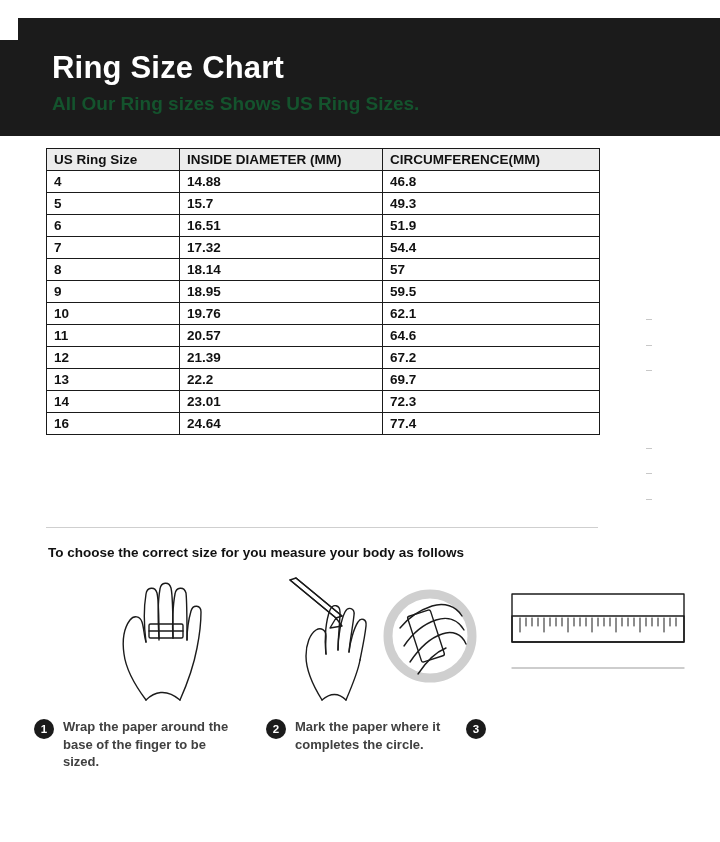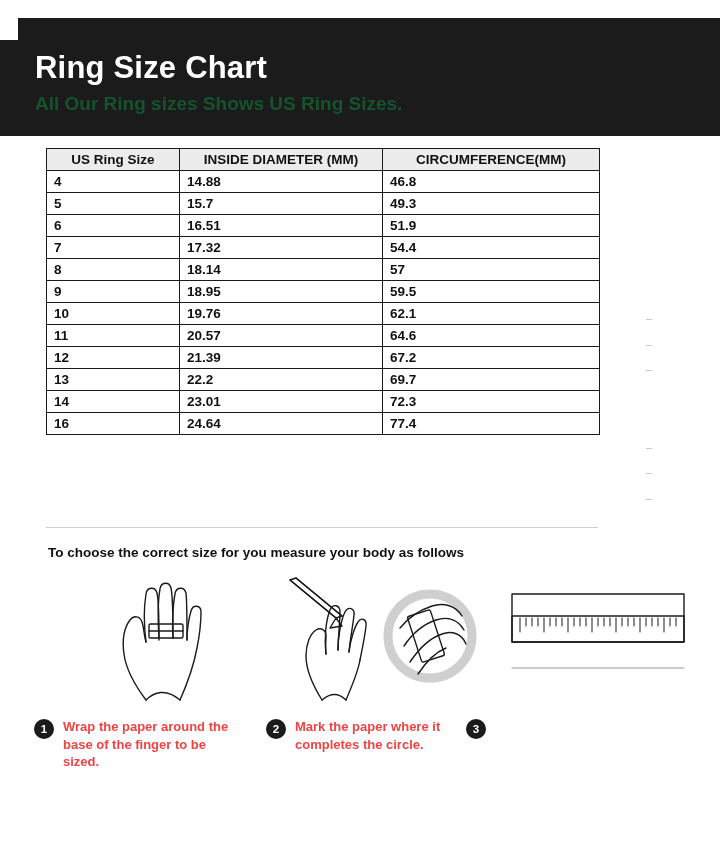--- a/index.html
+++ b/index.html
@@ -28,21 +28,21 @@
   .header-white-notch {
     position: absolute;
     left: 0;
     top: 18px;
     width: 18px;
     height: 22px;
     background: #ffffff;
   }
   .header-inner {
     position: absolute;
-    left: 35px;
+    left: 52px;
     top: 50px;
     width: 640px;
   }
   .chart-title {
     font-size: 31px;
     font-weight: bold;
     color: #ffffff;
     letter-spacing: 0.2px;
     line-height: 1.15;
     margin: 0;
@@ -76,21 +76,20 @@
     text-align: left;
     vertical-align: middle;
     font-weight: bold;
     color: #111111;
     box-sizing: border-box;
   }
   table.size-table thead th {
     background: #ececec;
     font-size: 13.5px;
     font-weight: bold;
-    text-align: center;
   }
   table.size-table td {
     font-weight: bold;
   }
   col.c1 { width: 133px; }
   col.c2 { width: 203px; }
   col.c3 { width: 217px; }
 
   
   .edge-tick {
@@ -165,21 +164,21 @@
     align-items: center;
     justify-content: center;
     flex: 0 0 auto;
     margin-top: 1px;
   }
   .step-text {
     margin-left: 9px;
     font-size: 13px;
     font-weight: bold;
     line-height: 1.35;
-    color: #ef4444;
+    color: #404040;
   }
 </style>
 </head>
 <body>
 
 <div class="header-band"></div>
 <div class="header-white-notch"></div>
 <div class="header-inner">
   <h1 class="chart-title">Ring Size Chart</h1>
   <p class="chart-subtitle">All Our Ring sizes Shows US Ring Sizes.</p>

